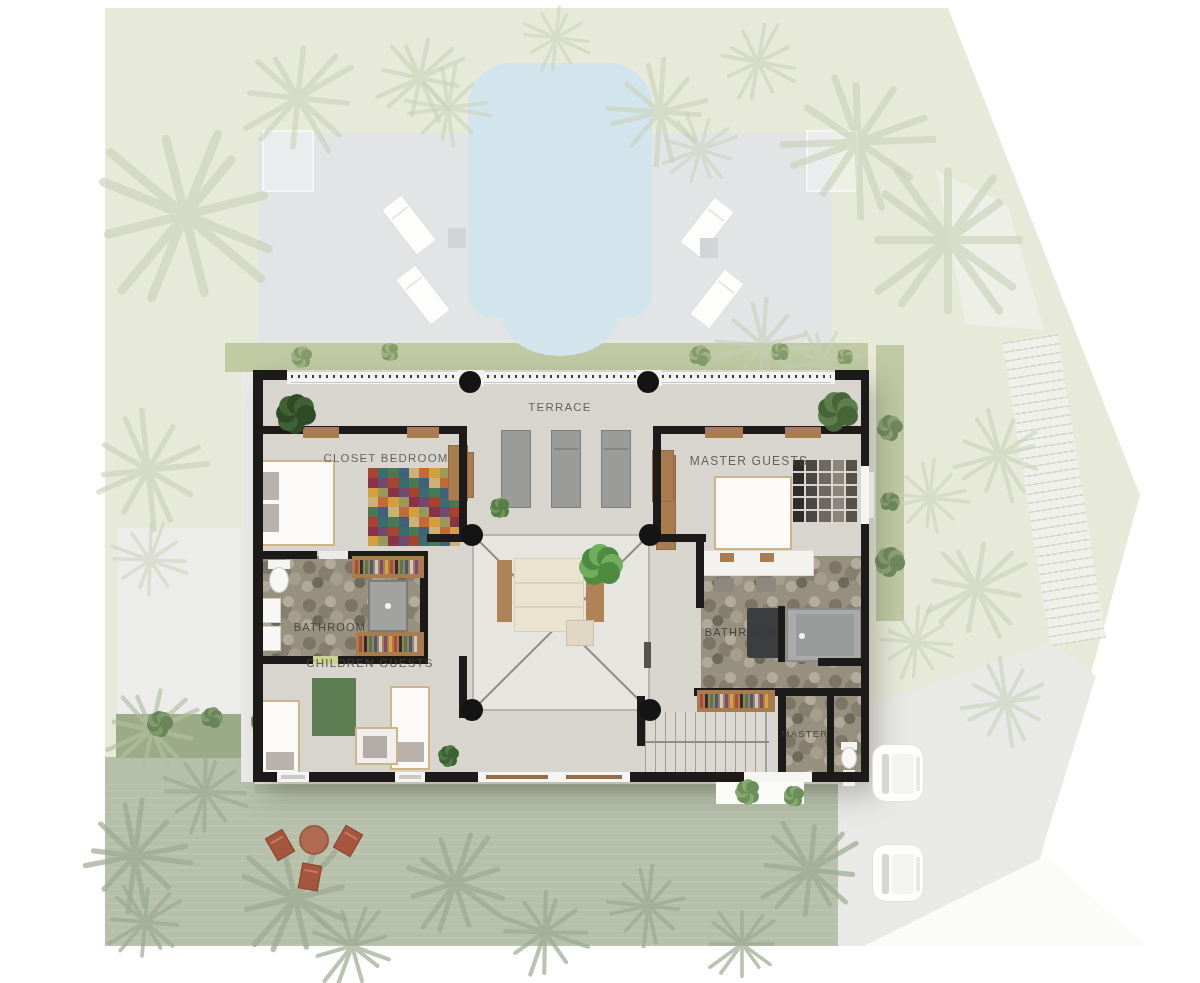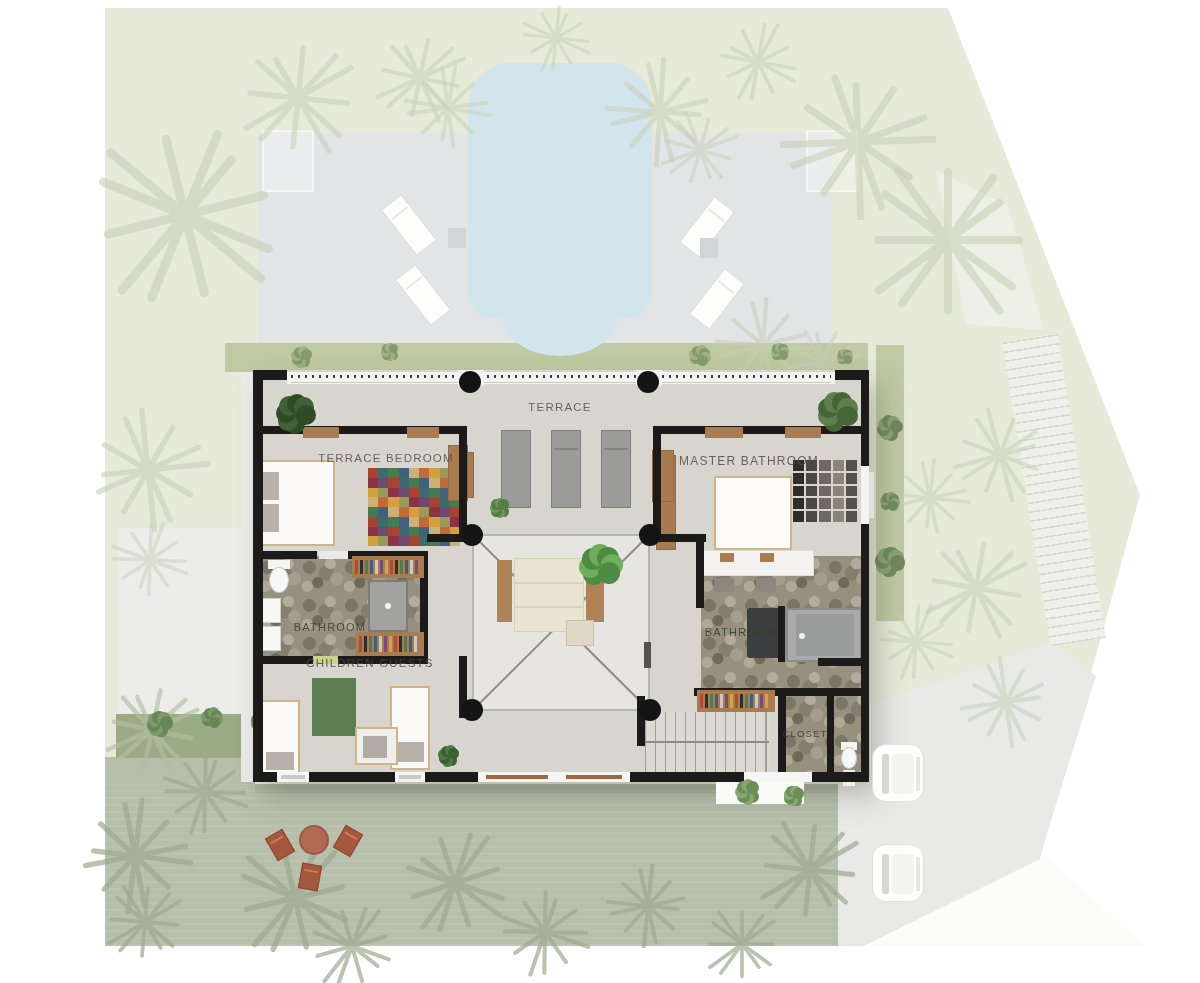--- a/index.html
+++ b/index.html
@@ -1008,19 +1008,19 @@
       <div style="position: absolute; left: 9px; top: 9px; width: 7px; height: 40px; background: rgb(214, 214, 212); border-radius: 3px;"></div>
       <div style="position: absolute; left: 19px; top: 9px; width: 22px; height: 40px; background: rgb(243, 243, 241); border-radius: 4px;"></div>
       <div style="position: absolute; left: 43px; top: 12px; width: 4px; height: 34px; background: rgb(231, 231, 229);"></div>
     </div>
     <div class="abs" style="left: 872px; top: 844px; width: 52px; height: 58px; background: rgb(253, 253, 252); border: 1px solid rgb(224, 224, 222); border-radius: 14px;">
       <div style="position: absolute; left: 9px; top: 9px; width: 7px; height: 40px; background: rgb(214, 214, 212); border-radius: 3px;"></div>
       <div style="position: absolute; left: 19px; top: 9px; width: 22px; height: 40px; background: rgb(243, 243, 241); border-radius: 4px;"></div>
       <div style="position: absolute; left: 43px; top: 12px; width: 4px; height: 34px; background: rgb(231, 231, 229);"></div>
     </div>
     <div class="abs label" style="left: 560px; top: 407px; font-size: 11.5px; color: rgb(85, 81, 74);">TERRACE</div>
-    <div class="abs label" style="left: 386px; top: 458px; font-size: 11.5px; color: rgb(85, 81, 74);">TERRACE BEDROOM</div>
-    <div class="abs label" style="left: 749px; top: 461px; font-size: 12px; color: rgb(81, 77, 70);">MASTER BATHROOM</div>
+    <div class="abs label" style="left: 386px; top: 458px; font-size: 11.5px; color: rgb(85, 81, 74);">CLOSET BEDROOM</div>
+    <div class="abs label" style="left: 749px; top: 461px; font-size: 12px; color: rgb(81, 77, 70);">MASTER GUESTS</div>
     <div class="abs label" style="left: 330px; top: 627px; font-size: 11px; color: rgb(63, 60, 54);">BATHROOM</div>
     <div class="abs label" style="left: 741px; top: 632px; font-size: 11px; color: rgb(58, 56, 51);">BATHROOM</div>
     <div class="abs label" style="left: 370px; top: 663px; font-size: 11.5px; color: rgb(74, 70, 63);">CHILDREN GUESTS</div>
-    <div class="abs label" style="left: 805px; top: 733px; font-size: 9.5px; color: rgb(58, 56, 51);">CLOSET</div>
+    <div class="abs label" style="left: 805px; top: 733px; font-size: 9.5px; color: rgb(58, 56, 51);">MASTER</div>
   </div>
 
 </body></html>

